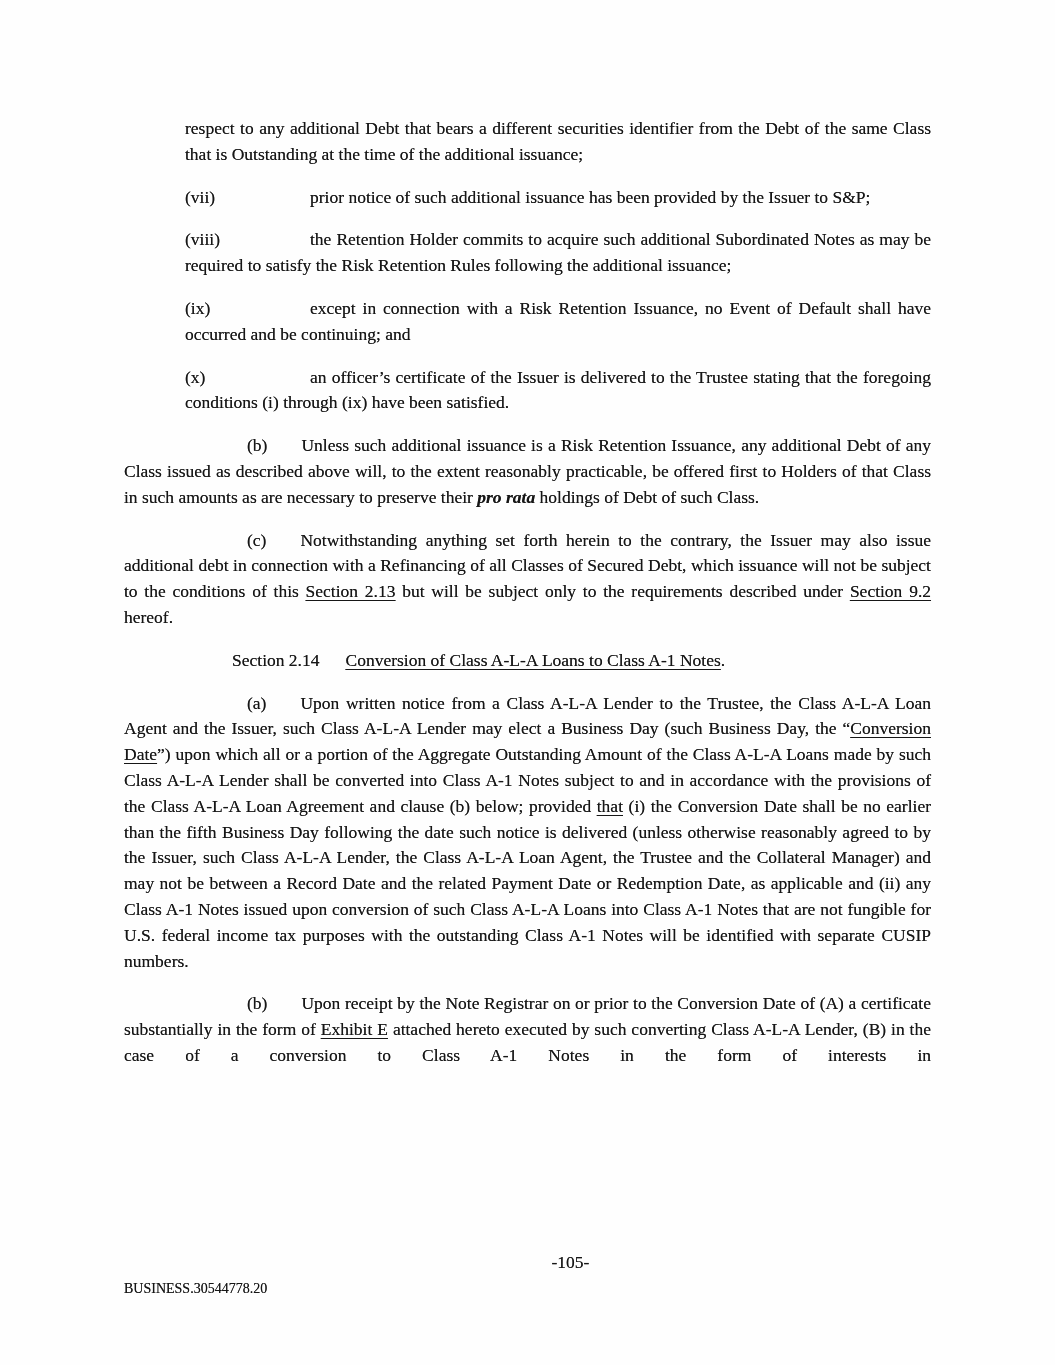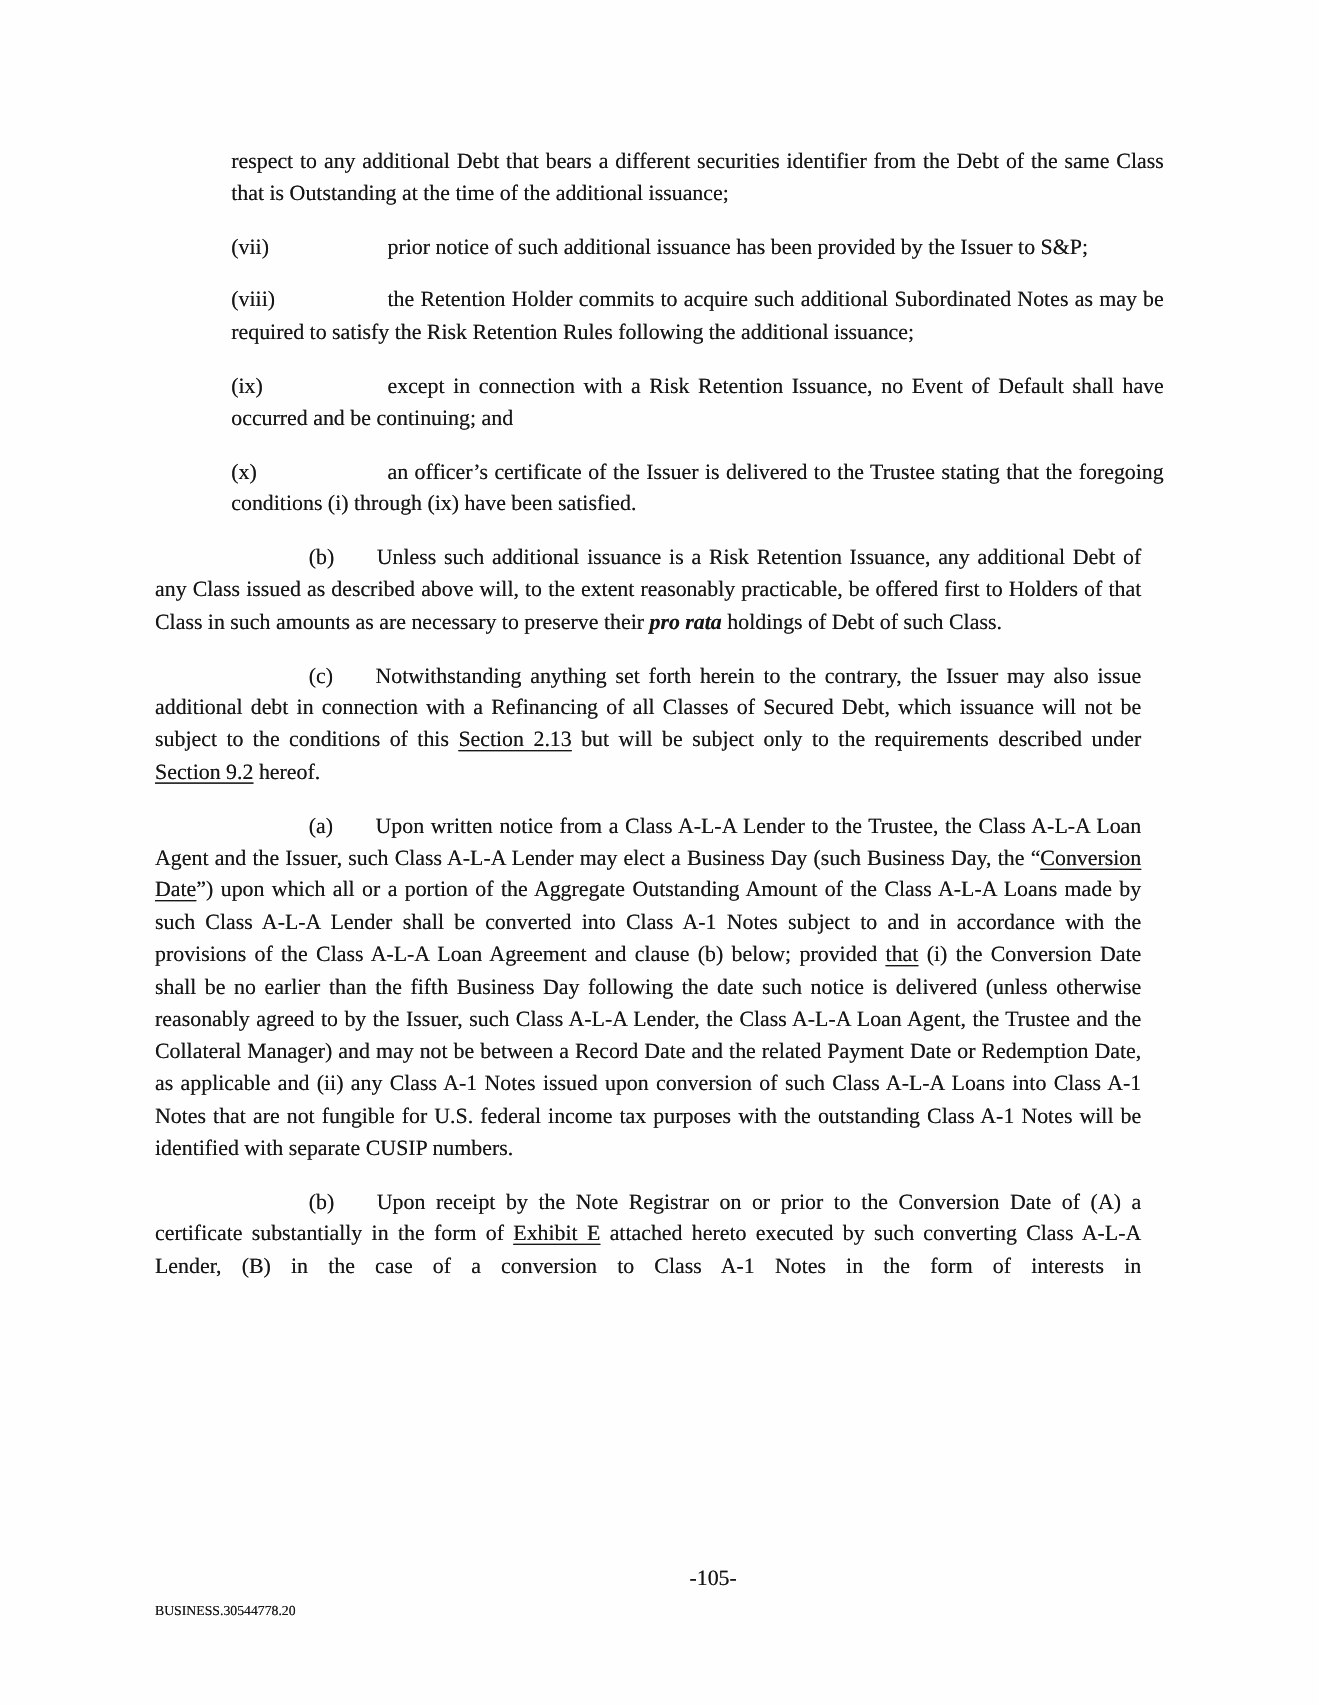--- a/index.html
+++ b/index.html
@@ -15,21 +15,21 @@
     text-shadow: 0 0 0.4px rgba(0,0,0,0.65);
     overflow: hidden;
   }
   .content {
     position: absolute;
     left: 124px;
     top: 116px;
     width: 807px;
   }
   .content p {
-    margin: 0 18px 17px 0;
+    margin: 0 0 17px 0;
     text-align: justify;
   }
   
   .blk { margin-left: 61px !important; margin-right: 0; }
   .blk { width: 746px; }
   .noind { text-indent: 0; }
   
   .main-para { text-indent: 123px; }
   
   .heading { text-indent: 108px; text-align: left !important; }
@@ -48,34 +48,35 @@
     top: 1250px;
     left: 0;
     width: 100%;
     text-align: center;
     padding-left: 43px;
   }
   .doc-id {
     position: absolute;
     top: 1281px;
     left: 124px;
-    font-size: 11px;
+    font-size: 14px;
     line-height: 16px;
   }
 </style>
 </head>
 <body>
 
 <div class="page">
   <div class="content">
     <p class="blk noind"><span>respect to any additional Debt that bears a different securities identifier from the Debt of the same Class that is Outstanding at the time of the additional issuance;</span></p>
     <p class="blk item"><span class="run-label">(vii)</span><span class="run-tab"></span><span>prior notice of such additional issuance has been provided by the Issuer to S&amp;P;</span></p>
     <p class="blk item"><span class="run-label">(viii)</span><span class="run-tab"></span><span>the Retention Holder commits to acquire such additional Subordinated Notes as may be required to satisfy the Risk Retention Rules following the additional issuance;</span></p>
     <p class="blk item"><span class="run-label">(ix)</span><span class="run-tab"></span><span>except in connection with a Risk Retention Issuance, no Event of Default shall have occurred and be continuing; and</span></p>
     <p class="blk item"><span class="run-label">(x)</span><span class="run-tab"></span><span>an officer’s certificate of the Issuer is delivered to the Trustee stating that the foregoing conditions (i) through (ix) have been satisfied.</span></p>
     <p class="main-para"><span>(b)</span><span class="run-tab"></span><span>Unless such additional issuance is a Risk Retention Issuance, any additional Debt of any Class issued as described above will, to the extent reasonably practicable, be offered first to Holders of that Class in such amounts as are necessary to preserve their </span><span class="run-i">pro rata</span><span> holdings of Debt of such Class.</span></p>
     <p class="main-para"><span>(c)</span><span class="run-tab"></span><span>Notwithstanding anything set forth herein to the contrary, the Issuer may also issue additional debt in connection with a Refinancing of all Classes of Secured Debt, which issuance will not be subject to the conditions of this </span><span class="run-u">Section 2.13</span><span> but will be subject only to the requirements described under </span><span class="run-u">Section 9.2</span><span> hereof.</span></p>
+    <p class="heading"><span>Section 2.14</span><span class="run-tab"></span><span class="run-u">Conversion of Class A-L-A Loans to Class A-1 Notes</span><span>.</span></p>
     <p class="main-para"><span>(a)</span><span class="run-tab"></span><span>Upon written notice from a Class A-L-A Lender to the Trustee, the Class A-L-A Loan Agent and the Issuer, such Class A-L-A Lender may elect a Business Day (such Business Day, the “</span><span class="run-u">Conversion Date</span><span>”) upon which all or a portion of the Aggregate Outstanding Amount of the Class A-L-A Loans made by such Class A-L-A Lender shall be converted into Class A-1 Notes subject to and in accordance with the provisions of the Class A-L-A Loan Agreement and clause (b) below; provided </span><span class="run-u">that</span><span> (i) the Conversion Date shall be no earlier than the fifth Business Day following the date such notice is delivered (unless otherwise reasonably agreed to by the Issuer, such Class A-L-A Lender, the Class A-L-A Loan Agent, the Trustee and the Collateral Manager) and may not be between a Record Date and the related Payment Date or Redemption Date, as applicable and (ii) any Class A-1 Notes issued upon conversion of such Class A-L-A Loans into Class A-1 Notes that are not fungible for U.S. federal income tax purposes with the outstanding Class A-1 Notes will be identified with separate CUSIP numbers.</span></p>
     <p class="main-para continues"><span>(b)</span><span class="run-tab"></span><span>Upon receipt by the Note Registrar on or prior to the Conversion Date of (A) a certificate substantially in the form of </span><span class="run-u">Exhibit E</span><span> attached hereto executed by such converting Class A-L-A Lender, (B) in the case of a conversion to Class A-1 Notes in the form of interests in</span></p>
   </div>
   <div class="page-number">-105-</div>
   <div class="doc-id">BUSINESS.30544778.20</div>
 </div>
 
 </body></html>

